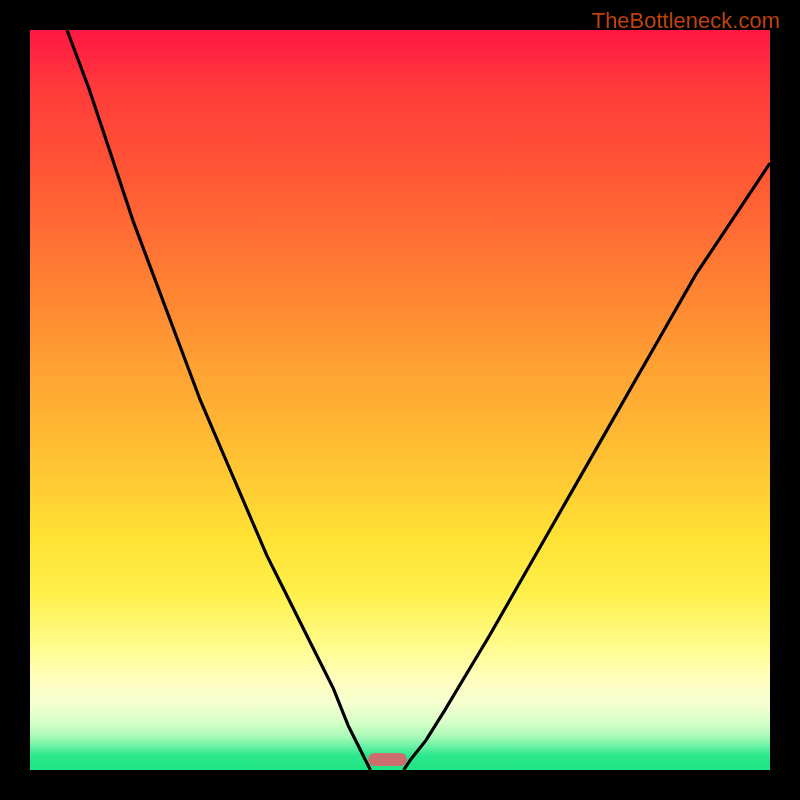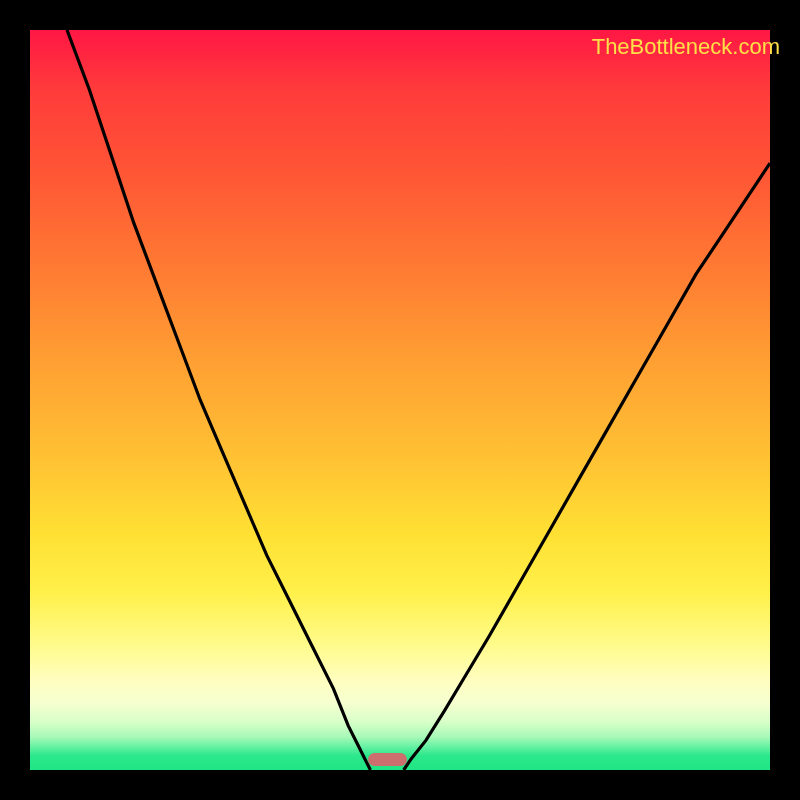--- a/index.html
+++ b/index.html
@@ -8,25 +8,24 @@
     width: 800px;
     height: 800px;
     background: #000;
     position: relative;
     font-family: Arial, sans-serif;
   }
   .watermark {
     position: absolute;
     top: 8px;
     right: 20px;
-    color: #fde047;
+    color: #c2410c;
     font-size: 22px;
     font-weight: 500;
     z-index: 10;
-    margin-top: 26px;
   }
   .plot-area {
     position: absolute;
     left: 30px;
     top: 30px;
     width: 740px;
     height: 740px;
     overflow: hidden;
   }
   .gradient-bg {

